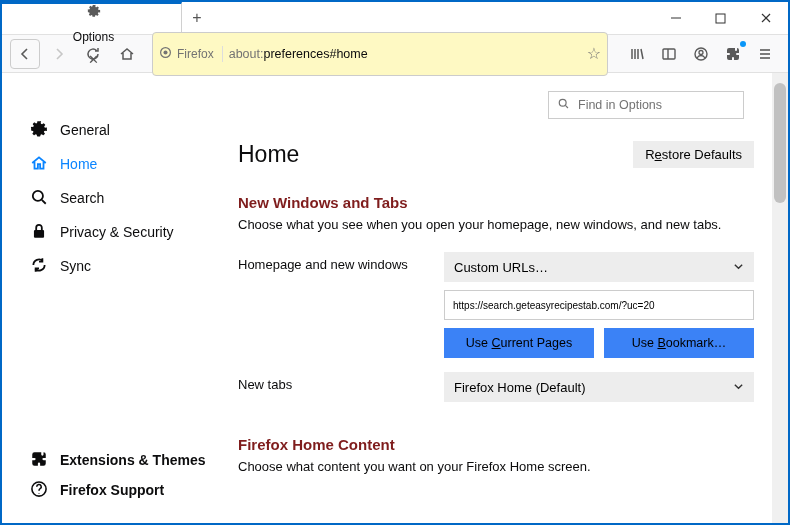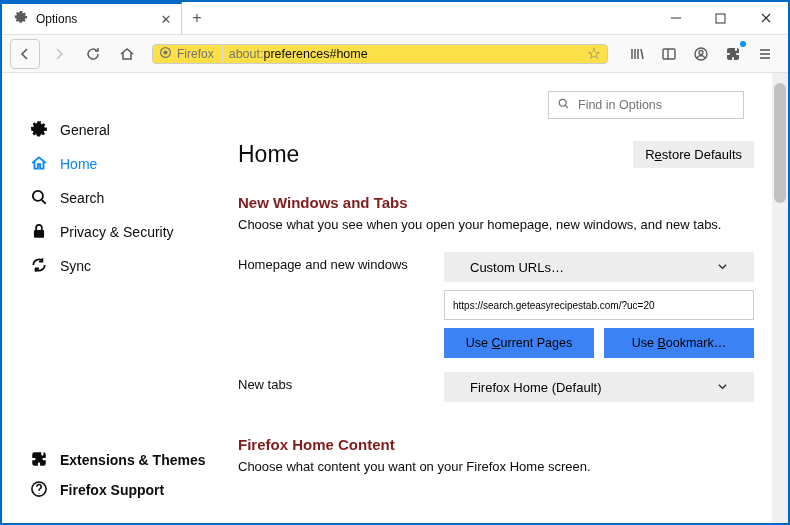--- a/index.html
+++ b/index.html
@@ -1,33 +1,33 @@
 <!DOCTYPE html>
 <html><head>
   <meta charset="utf-8">
   <style>
     * { margin: 0; padding: 0; box-sizing: border-box; font-family: "Segoe UI", Arial, sans-serif; }
     body { width: 790px; height: 525px; border: 2px solid #0068c6; background: #fff; overflow: hidden; position: relative; }
 
     
     .titlebar { height: 33px; background: #fff; display: flex; align-items: stretch; border-bottom: 1px solid #e1e1e1; }
     .tab { display: flex; align-items: center; padding: 0 8px 0 12px; background: #f5f5f5; border-right: 1px solid #d0d0d0; min-width: 180px; gap: 8px; border-top: 2px solid transparent; }
-    .tab.active { background: #fff; border-top: 2px solid #0068c6; }
+    .tab.active { background: #fff; border-top: 2px solid #0068c6; flex-direction: column; }
     .tab-title { font-size: 12px; color: #0c0c0d; flex: 1; }
     .tab-close { width: 14px; height: 14px; display:flex; align-items:center; justify-content:center; font-size: 13px; color:#555; cursor:pointer; }
     .newtab { width: 30px; display:flex; align-items:center; justify-content:center; font-size: 16px; color:#555; cursor:pointer; }
     .titlebar-spacer { flex: 1; }
     .win-controls { display:flex; }
     .win-btn { width: 45px; display:flex; align-items:center; justify-content:center; color:#333; cursor:pointer; }
 
     
     .toolbar { height: 38px; background: #f9f9fa; display:flex; align-items:center; padding: 0 8px; gap: 4px; border-bottom: 1px solid #e1e1e1; }
     .tool-btn { width: 30px; height: 30px; display:flex; align-items:center; justify-content:center; border-radius:4px; cursor:pointer; color:#5a5a5a; }
     .tool-btn.disabled { color:#bfbfbf; cursor:default; }
-    .urlbar { flex:1; height: 20px; background:#fde047; border:1px solid #ccc; border-radius:4px; display:flex; align-items:center; padding:0 6px; gap:6px; margin: 0 6px; }
+    .urlbar { flex:1; height: 44px; background:#fef9c3; border:1px solid #ccc; border-radius:4px; display:flex; align-items:center; padding:0 6px; gap:6px; margin: 0 6px; }
     .urlbar .identity { display:flex; align-items:center; gap:5px; font-size:12px; color:#737373; border-right:1px solid #ddd; padding-right:8px; }
     .urlbar .addr { font-size:12.5px; color:#0c0c0d; flex:1; white-space:nowrap; overflow:hidden; }
     .urlbar .addr .dim { color:#737373; }
     .urlbar .star { color:#737373; }
     .right-icons { display:flex; gap:2px; margin-left:4px; }
     .puzzle-badge { position:relative; }
     .puzzle-badge::after { content:""; position:absolute; top:2px; right:2px; width:6px; height:6px; background:#0996f8; border-radius:50%; }
 
     
     .page { display:flex; height: calc(525px - 33px - 38px - 4px); position:relative; }
@@ -45,21 +45,21 @@
     h1.page-title { font-size: 23px; font-weight: 300; color:#0c0c0d; margin-top: 40px; margin-bottom: 26px; }
     .restore { position:absolute; top: 68px; right: 34px; background:#ededed; border:none; padding: 6px 12px; font-size:13px; cursor:pointer; }
     .restore .underline { text-decoration: underline; }
 
     h2.section { font-size: 15px; font-weight: 600; color:#7f1d1d; margin-bottom: 6px; }
     .desc { font-size: 13px; color:#0c0c0d; margin-bottom: 20px; }
 
     .row { display:flex; align-items:flex-start; margin-bottom: 14px; }
     .row .label { width: 206px; font-size: 13px; color:#0c0c0d; padding-top: 5px; }
     .row .controls { flex:1; }
-    .select { width: 100%; height: 30px; background:#ededed; display:flex; align-items:center; justify-content:space-between; padding: 0 26px; font-size:13px; cursor:pointer; }
+    .select { width: 100%; height: 30px; background:#ededed; display:flex; align-items:center; justify-content:space-between; padding: 0 10px; font-size:13px; cursor:pointer; }
     .select svg { width:11px; height:11px; }
     .textinput { width:100%; height:30px; border:1px solid #ccc; padding:0 8px; font-size:10px; margin-top:8px; }
     .btn-row { display:flex; gap:10px; margin-top:8px; }
     .btn { flex:1; height:30px; background:#3b82f6; border:none; font-size:12.5px; cursor:pointer; text-align:center; white-space:nowrap; overflow:hidden; }
     .btn .underline { text-decoration: underline; }
 
     .section2 { margin-top: 34px; }
 
     .scrollbar { position:absolute; right:0; top:0; bottom:0; width:16px; background:#f0f0f0; }
     .thumb { position:absolute; left:2px; right:2px; top: 10px; height: 120px; background:#c1c1c1; border-radius:6px; }

